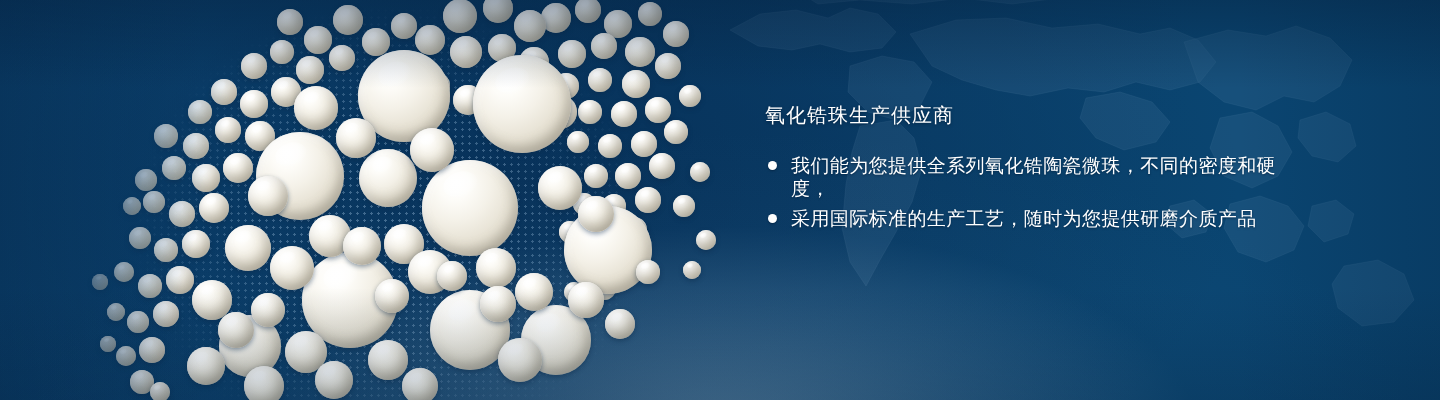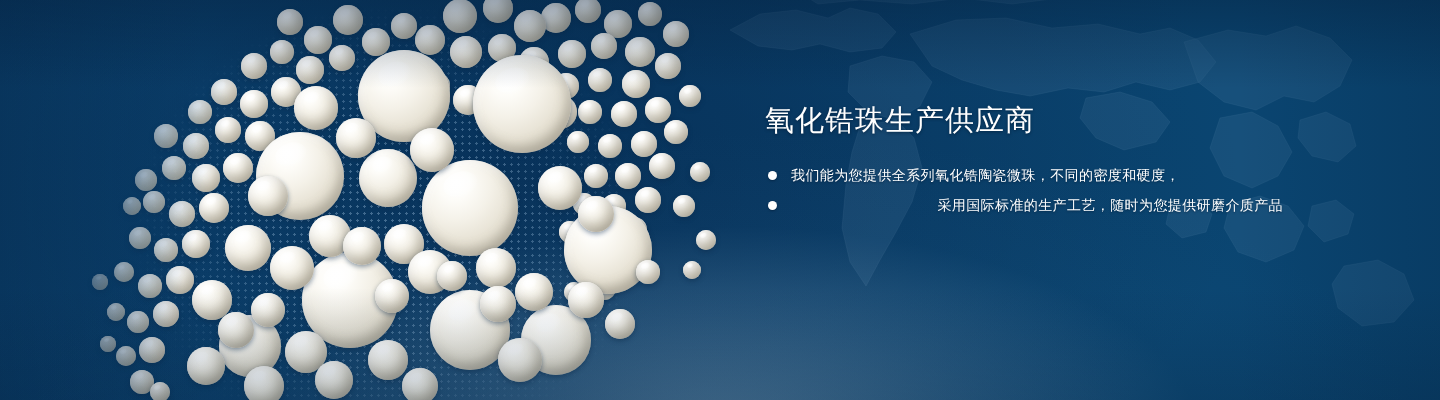--- a/index.html
+++ b/index.html
@@ -94,45 +94,45 @@
   }
 
   
   .content {
     position: absolute;
     left: 763px;
     top: 104px;
     width: 520px;
   }
   .headline {
-    font-size: 29px;
+    font-size: 20px;
     line-height: 1.15;
     color: #ffffff;
     letter-spacing: 1px;
     font-weight: 400;
     margin: 0 0 27px 2px;
     text-shadow: 0 1px 3px rgba(2,24,48,0.65);
     white-space: nowrap;
   }
   .bullets {
     list-style: none;
     margin: 0;
     padding: 0;
   }
   .bullet {
     position: relative;
     padding-left: 28px;
     margin-bottom: 7px;
     color: #ffffff;
-    font-size: 14px;
+    font-size: 19px;
     line-height: 23px;
     letter-spacing: 0.4px;
     text-shadow: 0 1px 2px rgba(2,24,48,0.55);
   }
-  .bullet:last-child { margin-bottom: 0; text-align: right; }
+  .bullet:last-child { margin-bottom: 0; }
   .bullet-dot {
     position: absolute;
     left: 5px;
     top: 7px;
     width: 9px;
     height: 9px;
     border-radius: 50%;
     background: #ffffff;
     box-shadow: 0 1px 2px rgba(2,24,48,0.5);
   }

